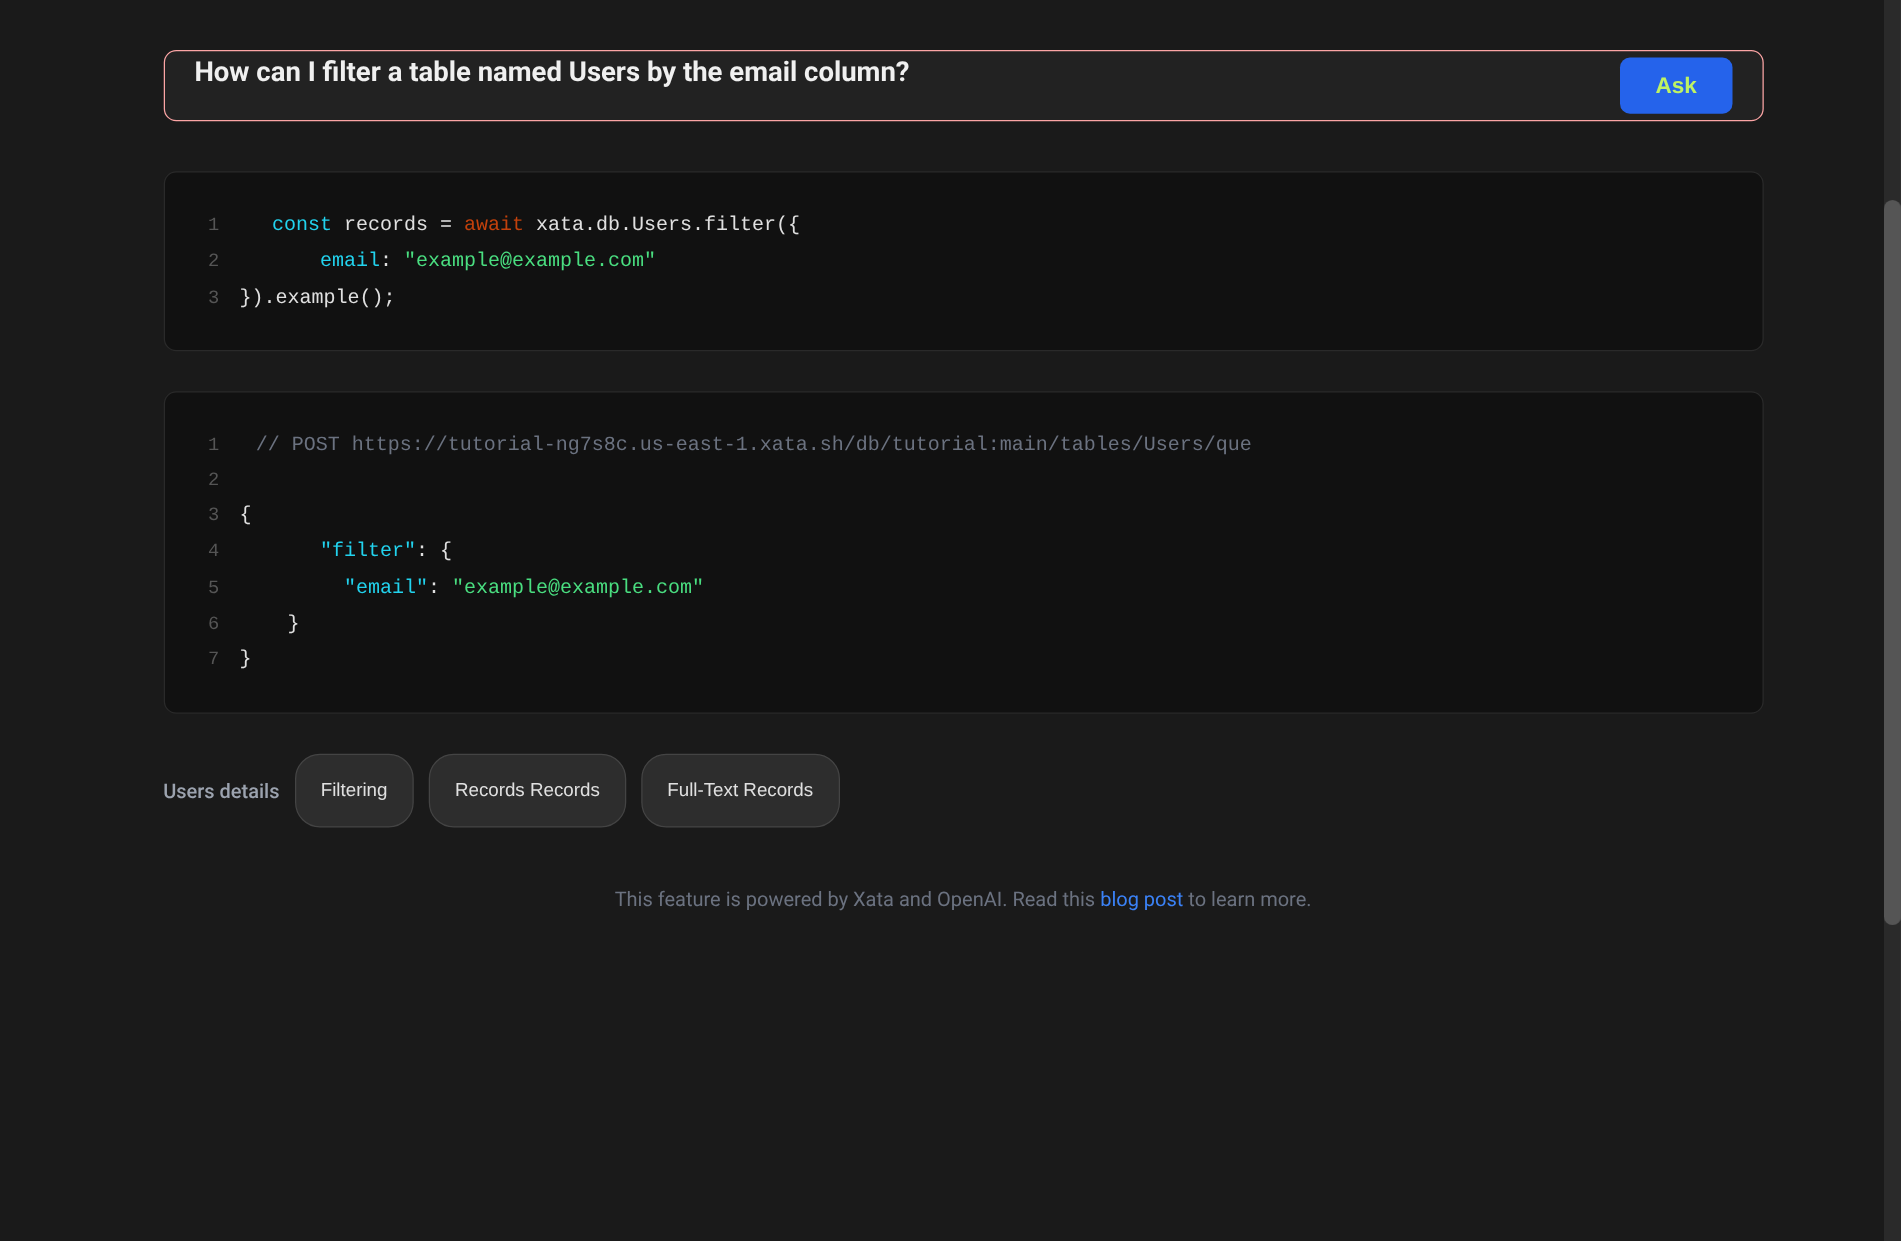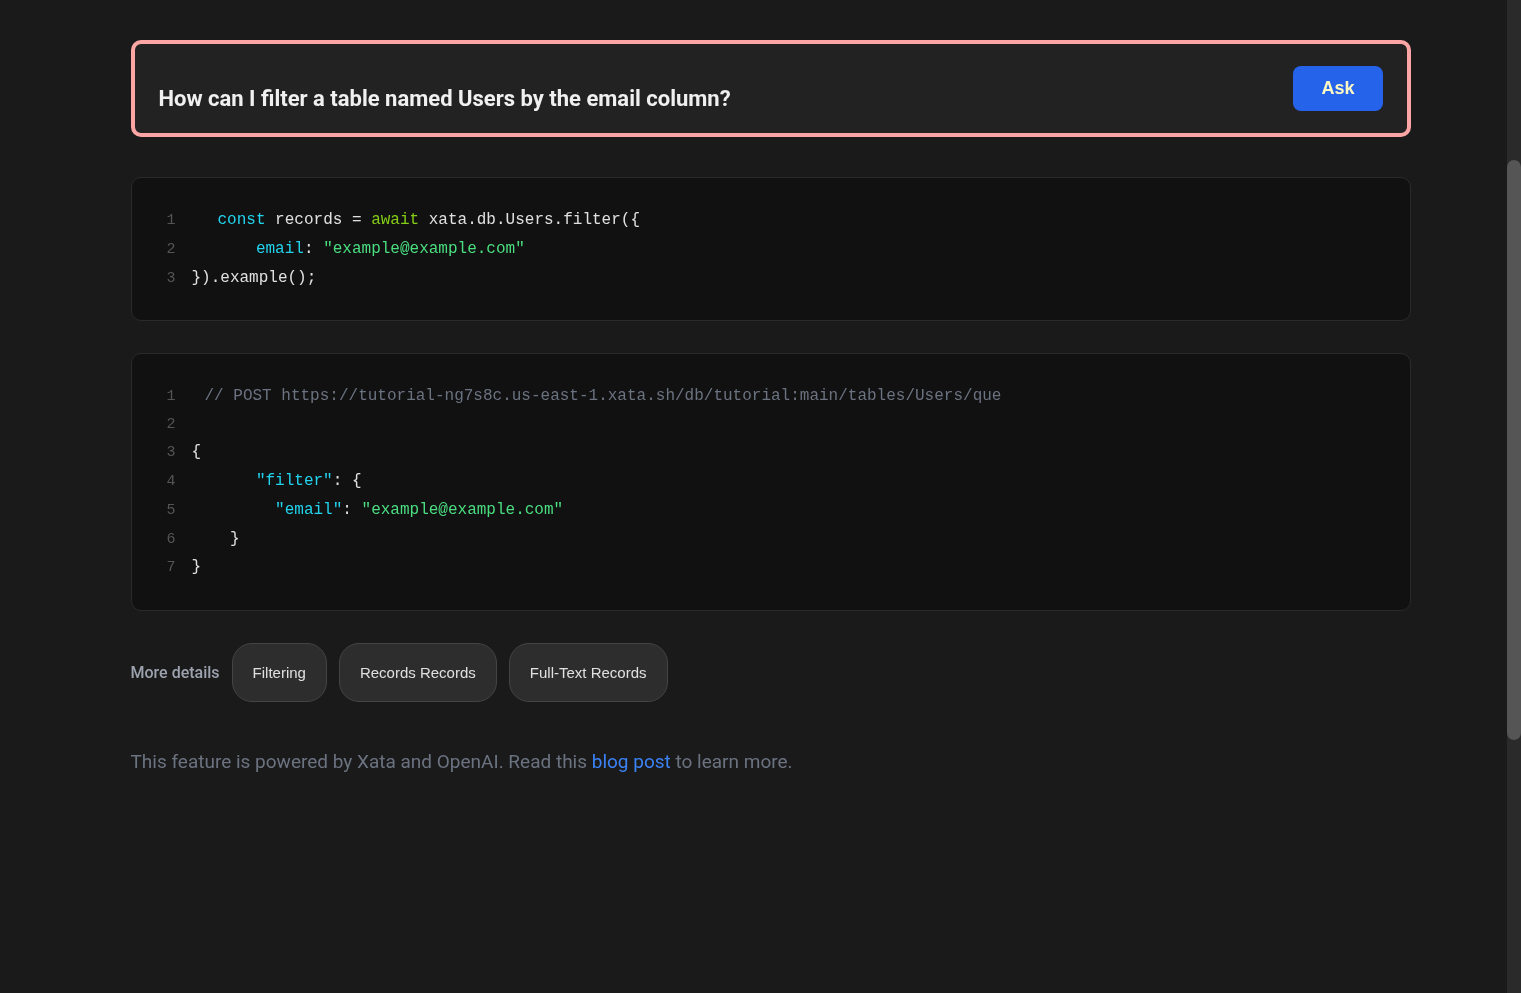--- a/index.html
+++ b/index.html
@@ -39,39 +39,39 @@
       top: 160px;
       width: 14px;
       height: 580px;
       background-color: #555;
       border-radius: 7px;
     }
 
     
     .question-bar {
       display: flex;
-      align-items: flex-end;
+      align-items: flex-start;
       justify-content: space-between;
       background-color: #222222;
-      border: 4px solid #fca5a5;
+      border: 1px solid #fca5a5;
       border-radius: 10px;
-      padding: 22px 24px;
+      padding: 5px 24px;
       margin-bottom: 40px;
     }
 
     .question-text {
       font-size: 22px;
       font-weight: 700;
       color: #f0f0f0;
       flex: 1;
     }
 
     .ask-button {
       background-color: #2563eb;
-      color: #fef9c3;
+      color: #bef264;
       border: none;
       border-radius: 8px;
       padding: 12px 28px;
       font-size: 18px;
       font-weight: 600;
       cursor: pointer;
       white-space: nowrap;
       margin-left: 20px;
     }
 
@@ -102,21 +102,21 @@
       font-size: 15px;
     }
 
     .code-content {
       color: #e0e0e0;
       white-space: pre;
     }
 
     
     .kw-cyan { color: #22d3ee; margin-left: 26px; }      
-    .kw-green { color: #84cc16; }     
+    .kw-green { color: #c2410c; }     
     .str-green { color: #4ade80; }    
     .comment { color: #6b7280; margin-left: 13px; }
 
     
     .more-details-section {
       display: flex;
       align-items: center;
       gap: 12px;
       flex-wrap: wrap;
       margin-bottom: 48px;
@@ -135,22 +135,23 @@
       border-radius: 20px;
       padding: 20px 20px;
       font-size: 15px;
       cursor: pointer;
       font-weight: 500;
     }
 
     
     .footer {
       color: #6b7280;
-      font-size: 19px;
+      font-size: 16px;
       margin-top: 10px;
+      text-align: center;
     }
 
     .footer a {
       color: #3b82f6;
       text-decoration: none;
     }
   </style>
 </head>
 <body>
 
@@ -205,21 +206,21 @@
       <span class="line-num">6</span>
       <span class="code-content">    }</span>
     </div>
     <div class="code-line">
       <span class="line-num">7</span>
       <span class="code-content">}</span>
     </div>
   </div>
 
   <div class="more-details-section">
-    <span class="more-details-label">More details</span>
+    <span class="more-details-label">Users details</span>
     <button class="tag-button">Filtering</button>
     <button class="tag-button">Records Records</button>
     <button class="tag-button">Full-Text Records</button>
   </div>
 
   <div class="footer">
     <span>This feature is powered by Xata and OpenAI. Read this </span><a href="#">blog post</a><span> to learn more.</span>
   </div>
 
 </div>

